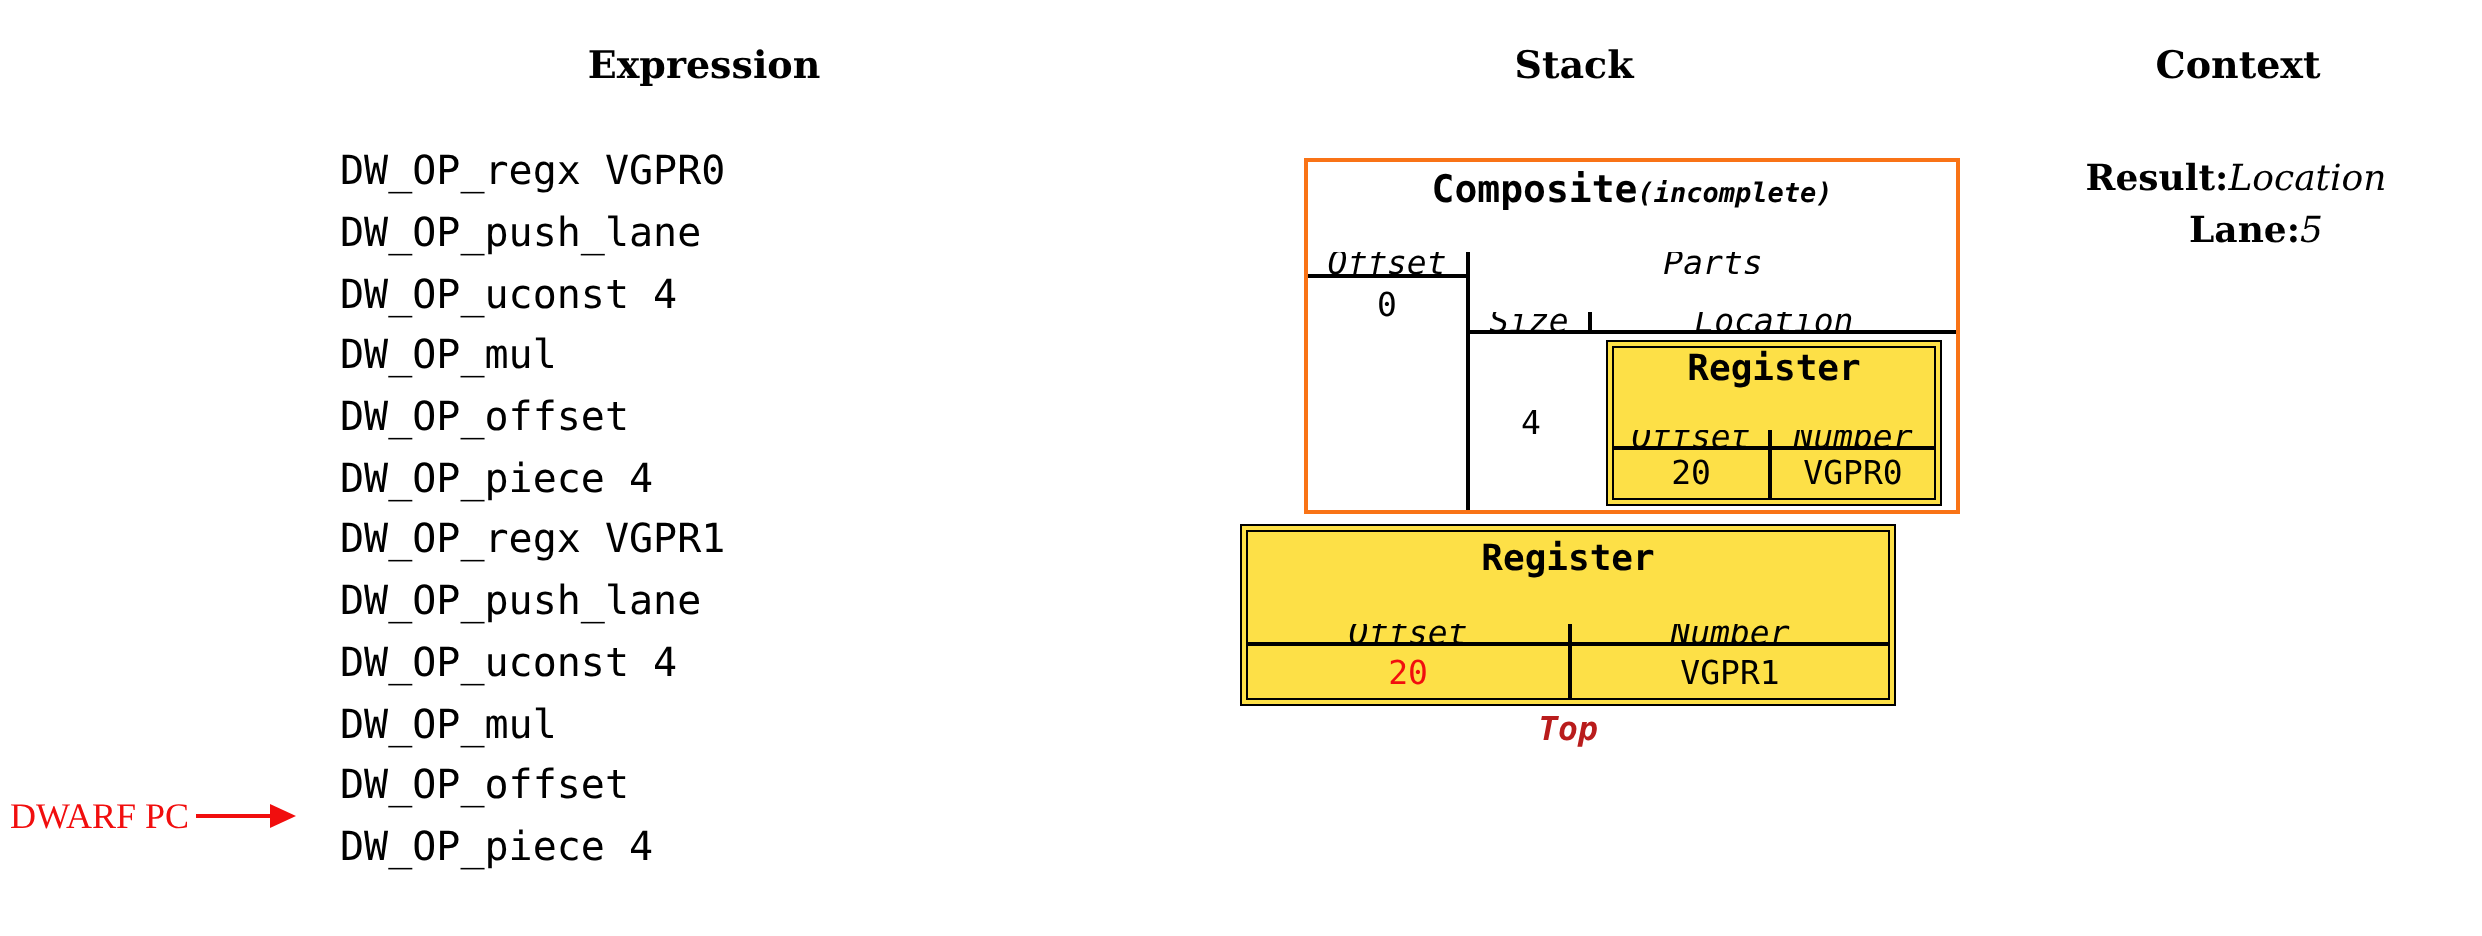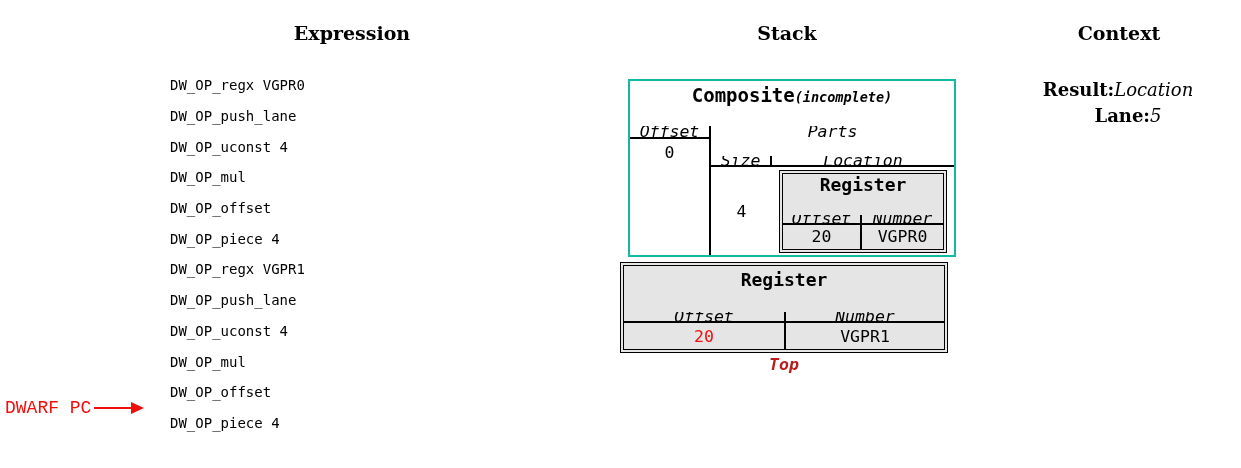--- a/index.html
+++ b/index.html
@@ -15,55 +15,55 @@
     font-family:"DejaVu Serif","Liberation Serif",serif;
     font-weight:bold; font-size:19px; white-space:nowrap;
   }
   .hdr-expression { left:352px; }
   .hdr-stack { left:787px;text-align:center; }
   .hdr-context { left:1119px; }
 
   
   .expr-list { position:absolute; left:170px; top:70px; }
   .expr-line { height:30.7px; display:flex; align-items:center;
-               font-size:14px; white-space:pre;text-align:center; }
+               font-size:20px; white-space:pre;text-align:center; }
 
   
   .dwarf-pc { position:absolute; left:5px; top:397px; height:22px;
               display:flex; align-items:center; color:#f10e0e; }
-  .dwarf-pc-text { font-family:Liberation Mono, monospace;
+  .dwarf-pc-text { font-family:Liberation Serif, serif;
                    font-size:18px; white-space:nowrap; }
   .arrow-shaft { width:37px; height:2px; background:#f10e0e; margin-left:3px; }
   .arrow-head { width:0; height:0; border-left:13px solid #f10e0e;
                 border-top:6px solid transparent; border-bottom:6px solid transparent; }
 
   
   .tcell { display:flex; align-items:center; justify-content:center;
            font-size:16.5px; white-space:nowrap; overflow:hidden; }
   .it { font-style:italic;margin-top:19px; }
 
   .composite {
-    position:absolute; left:628px; top:79px; width:328px; height:178px;
-    border:2px solid #14b8a6; display:grid;
+    position:absolute; left:652px; top:79px; width:328px; height:178px;
+    border:2px solid #f97316; display:grid;
     grid-template-columns:81px 61px 1fr;
     grid-template-rows:26px 30px 28px 1fr;
   }
   .c-title   { grid-column:1/4; grid-row:1; align-items:baseline; padding-top:3px; }
   .c-title .t-main { font-weight:bold; font-size:19px; }
   .c-title .t-qual { font-style:italic; font-size:13.5px; font-weight:bold; }
   .c-off-h   { grid-column:1; grid-row:2; border-right:2px solid #000; }
   .c-parts-h { grid-column:2/4; grid-row:2; }
   .c-zero    { grid-column:1; grid-row:3; border-right:2px solid #000; border-top:2px solid #000; }
   .c-size-h  { grid-column:2; grid-row:3; border-right:2px solid #000; }
   .c-loc-h   { grid-column:3; grid-row:3; }
   .c-empty   { grid-column:1; grid-row:4; border-right:2px solid #000; }
   .c-size-v  { grid-column:2; grid-row:4; border-top:2px solid #000; }
   .c-loc-c   { grid-column:3; grid-row:4; border-top:2px solid #000; }
 
-  .reg-outer { border:1px solid #000; padding:2px; background:#e5e5e5; }
+  .reg-outer { border:1px solid #000; padding:2px; background:#fde047; }
   .reg-inner { border:1px solid #000; display:grid; }
   .nested .reg-inner {
     width:162px; height:77px;
     grid-template-columns:79px 1fr;
     grid-template-rows:22px 27px 1fr;
   }
   .r-title { grid-column:1/3; grid-row:1; font-weight:bold; font-size:18px; }
   .r-off-h { grid-column:1; grid-row:2; border-right:2px solid #000; }
   .r-num-h { grid-column:2; grid-row:2; }
   .r-off-v { grid-column:1; grid-row:3; border-right:2px solid #000; border-top:2px solid #000; }

